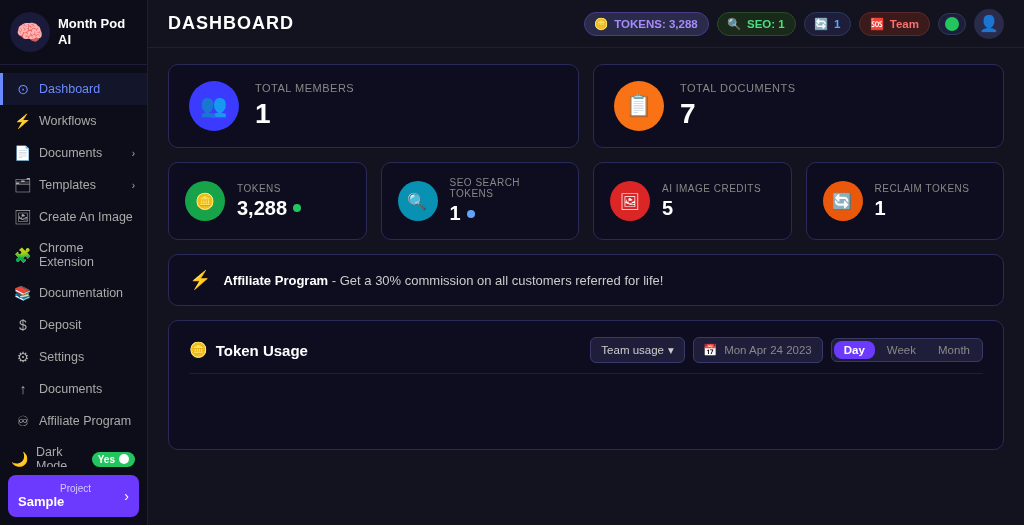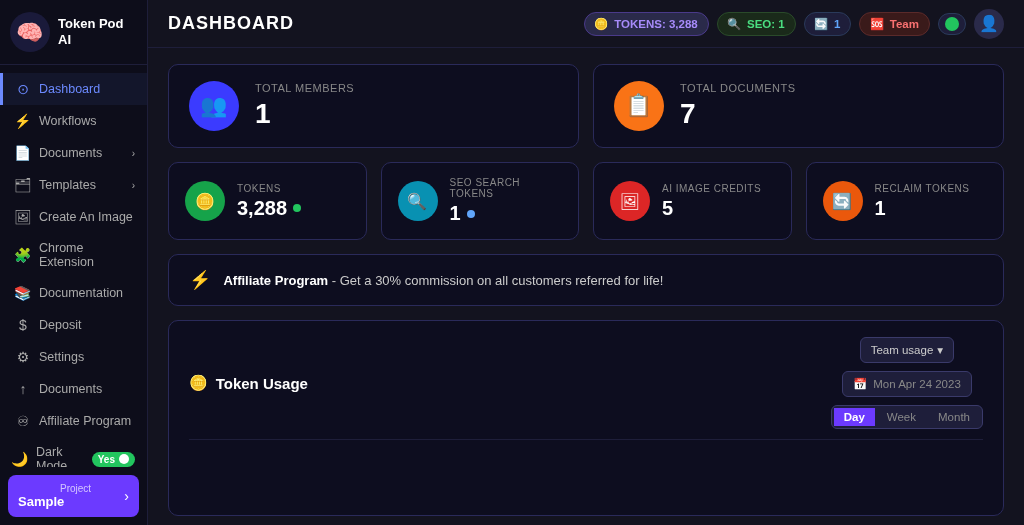--- a/index.html
+++ b/index.html
@@ -349,21 +349,20 @@
       align-items: center;
       gap: 8px;
       font-size: 15px;
       font-weight: 600;
       color: #fff;
     }
     .token-usage-controls {
       display: flex;
       align-items: center;
       gap: 8px;
-      flex-direction: column;
     }
     .team-usage-btn {
       background: #1e1e3a;
       border: 1px solid #3a3a6a;
       border-radius: 6px;
       color: #ccc;
       padding: 5px 10px;
       font-size: 11.5px;
       cursor: pointer;
       display: flex;
@@ -385,21 +384,21 @@
       display: flex;
       gap: 2px;
       background: #1e1e3a;
       border: 1px solid #3a3a6a;
       border-radius: 6px;
       padding: 2px;
     }
     .period-tab {
       padding: 3px 10px;
       font-size: 11.5px;
-      border-radius: 0;
+      border-radius: 8px;
       cursor: pointer;
       color: #888;
     }
     .period-tab.active {
       background: #6c3aff;
       color: #fff;
       font-weight: 600;
     }
     .chart-area {
       height: 60px;
@@ -412,21 +411,21 @@
   </style>
 </head>
 <body>
 
 <nav class="sidebar">
   <div class="sidebar-logo">
     <svg class="logo-icon" viewBox="0 0 40 40">
       <circle cx="20" cy="20" r="20" fill="#1a1a3a"></circle>
       <text x="50%" y="55%" dominant-baseline="middle" text-anchor="middle" font-size="22">🧠</text>
     </svg>
-    <span class="sidebar-brand">Token Pod AI</span>
+    <span class="sidebar-brand">Month Pod AI</span>
   </div>
 
   <div class="sidebar-nav">
     <div class="nav-item active">
       <span class="nav-icon">⊙</span>
       <span>Dashboard</span>
     </div>
     <div class="nav-item">
       <span class="nav-icon">⚡</span>
       <span>Workflows</span>

